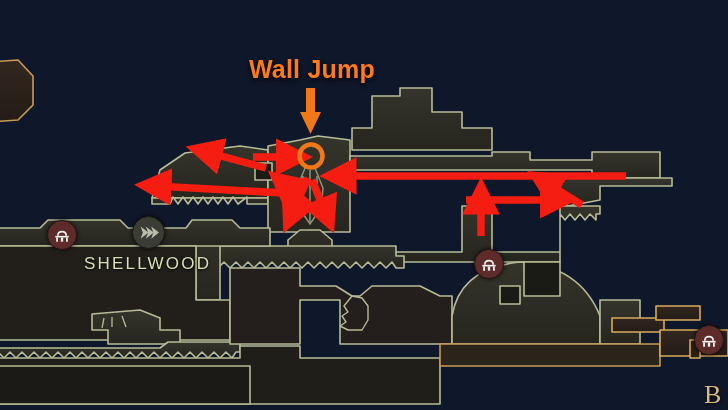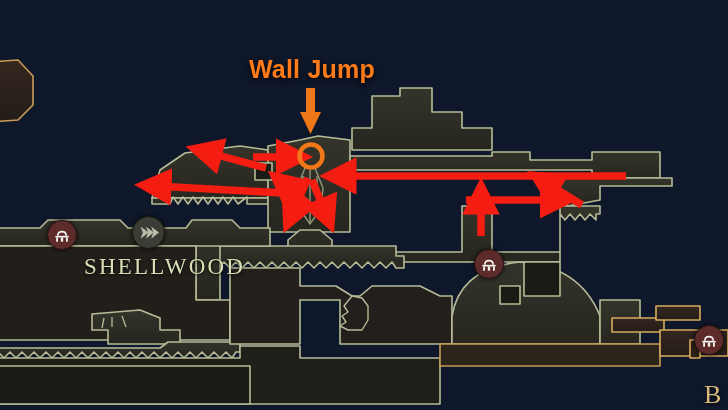--- a/index.html
+++ b/index.html
@@ -46,22 +46,22 @@
     border: 1.5px solid #17180f;
     box-shadow: 0 0 4px rgba(0,0,0,0.85);
   }
   .chevron-marker svg { width: 21px; height: 21px; display:block; }
 
   #region-label {
     position: absolute;
     left: 84px;
     top: 254px;
     color: #d9dfb4;
-    font-family: Liberation Serif, serif;
-    font-size: 23px;
+    font-family: Liberation Sans, sans-serif;
+    font-size: 17px;
     letter-spacing: 2.2px;
     text-shadow: 0 1px 3px #000;
     white-space: nowrap;
   }
   #corner-letter {
     position: absolute;
     left: 704px;
     top: 380px;
     color: #d8b980;
     font-family: "Liberation Serif", serif;

